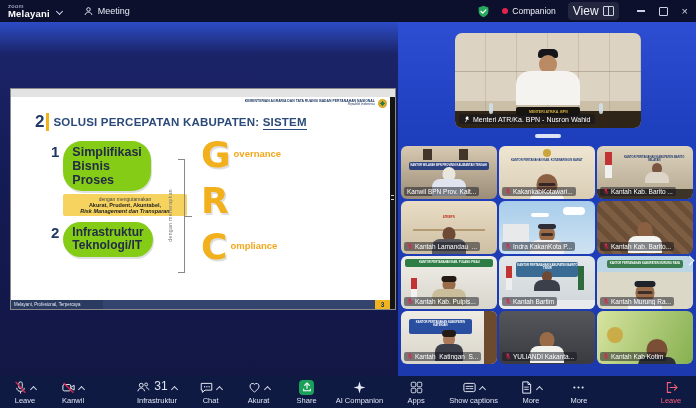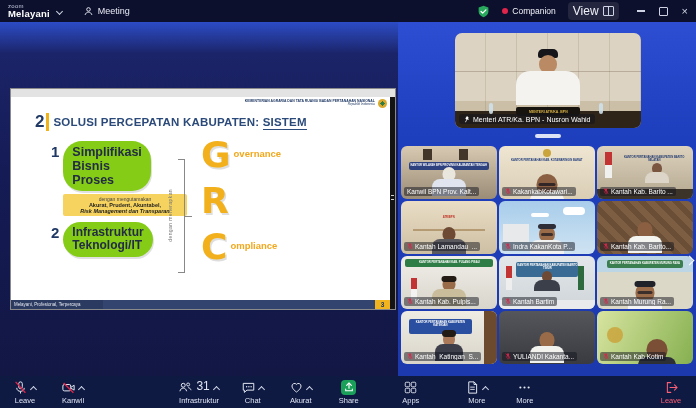--- a/index.html
+++ b/index.html
@@ -596,33 +596,51 @@
           <svg width="10" height="10" viewBox="0 0 12 12">
               <path d="M6 1.5v6" stroke="#fff" stroke-width="1.4" stroke-linecap="round"></path>
               <path d="M3.2 4L6 1.2 8.8 4" fill="none" stroke="#fff" stroke-width="1.4" stroke-linecap="round" stroke-linejoin="round"></path>
               <path d="M2 8.5v2h8v-2" fill="none" stroke="#fff" stroke-width="1.3" stroke-linecap="round"></path>
             </svg>
         </span>
       </div>
       <span class="tlabel">Share</span>
     </div>
     <div class="tspacer2"></div>
+    <div class="titem">
+      <div class="ticon-row">
+        <svg class="tbar-svg" width="15" height="15" viewBox="0 0 20 20">
+            <path d="M10 2l1.8 6.2L18 10l-6.2 1.8L10 18l-1.8-6.2L2 10l6.2-1.8z" fill="#e8ebf5"></path>
+          </svg>
+      </div>
+      <span class="tlabel">AI Companion</span>
+    </div>
     <div class="gap-sm"></div>
     <div class="titem">
       <div class="ticon-row">
         <svg class="tbar-svg" width="15" height="15" viewBox="0 0 20 20">
             <rect x="3" y="3" width="6" height="6" rx="1.4" fill="none" stroke="#e8ebf5" stroke-width="1.2"></rect>
             <rect x="11" y="3" width="6" height="6" rx="1.4" fill="none" stroke="#e8ebf5" stroke-width="1.2"></rect>
             <rect x="3" y="11" width="6" height="6" rx="1.4" fill="none" stroke="#e8ebf5" stroke-width="1.2"></rect>
             <rect x="11" y="11" width="6" height="6" rx="1.4" fill="none" stroke="#e8ebf5" stroke-width="1.2"></rect>
           </svg>
       </div>
       <span class="tlabel">Apps</span>
     </div>
     <div class="gap-sm"></div>
+    <div class="titem">
+      <div class="ticon-row">
+        <svg class="tbar-svg" width="15" height="15" viewBox="0 0 20 20">
+            <rect x="2.5" y="4.5" width="15" height="11" rx="2" fill="none" stroke="#e8ebf5" stroke-width="1.3"></rect>
+            <path d="M5.5 11.5h4M11 11.5h3.5M5.5 8.5h9" stroke="#e8ebf5" stroke-width="1.2" stroke-linecap="round"></path>
+          </svg>
+        <span class="caret"></span>
+      </div>
+      <span class="tlabel">Show captions</span>
+    </div>
     <div class="gap-sm"></div>
     <div class="titem">
       <div class="ticon-row">
         <svg class="tbar-svg" width="15" height="15" viewBox="0 0 20 20">
             <path d="M5 2.5h7l3.5 3.5v11.5H5z" fill="none" stroke="#e8ebf5" stroke-width="1.3" stroke-linejoin="round"></path>
             <path d="M12 2.5V6h3.5" fill="none" stroke="#e8ebf5" stroke-width="1.2"></path>
             <path d="M7.5 9.5h5M7.5 12.5h5" stroke="#e8ebf5" stroke-width="1.2" stroke-linecap="round"></path>
           </svg>
         <span class="caret"></span>
       </div>

